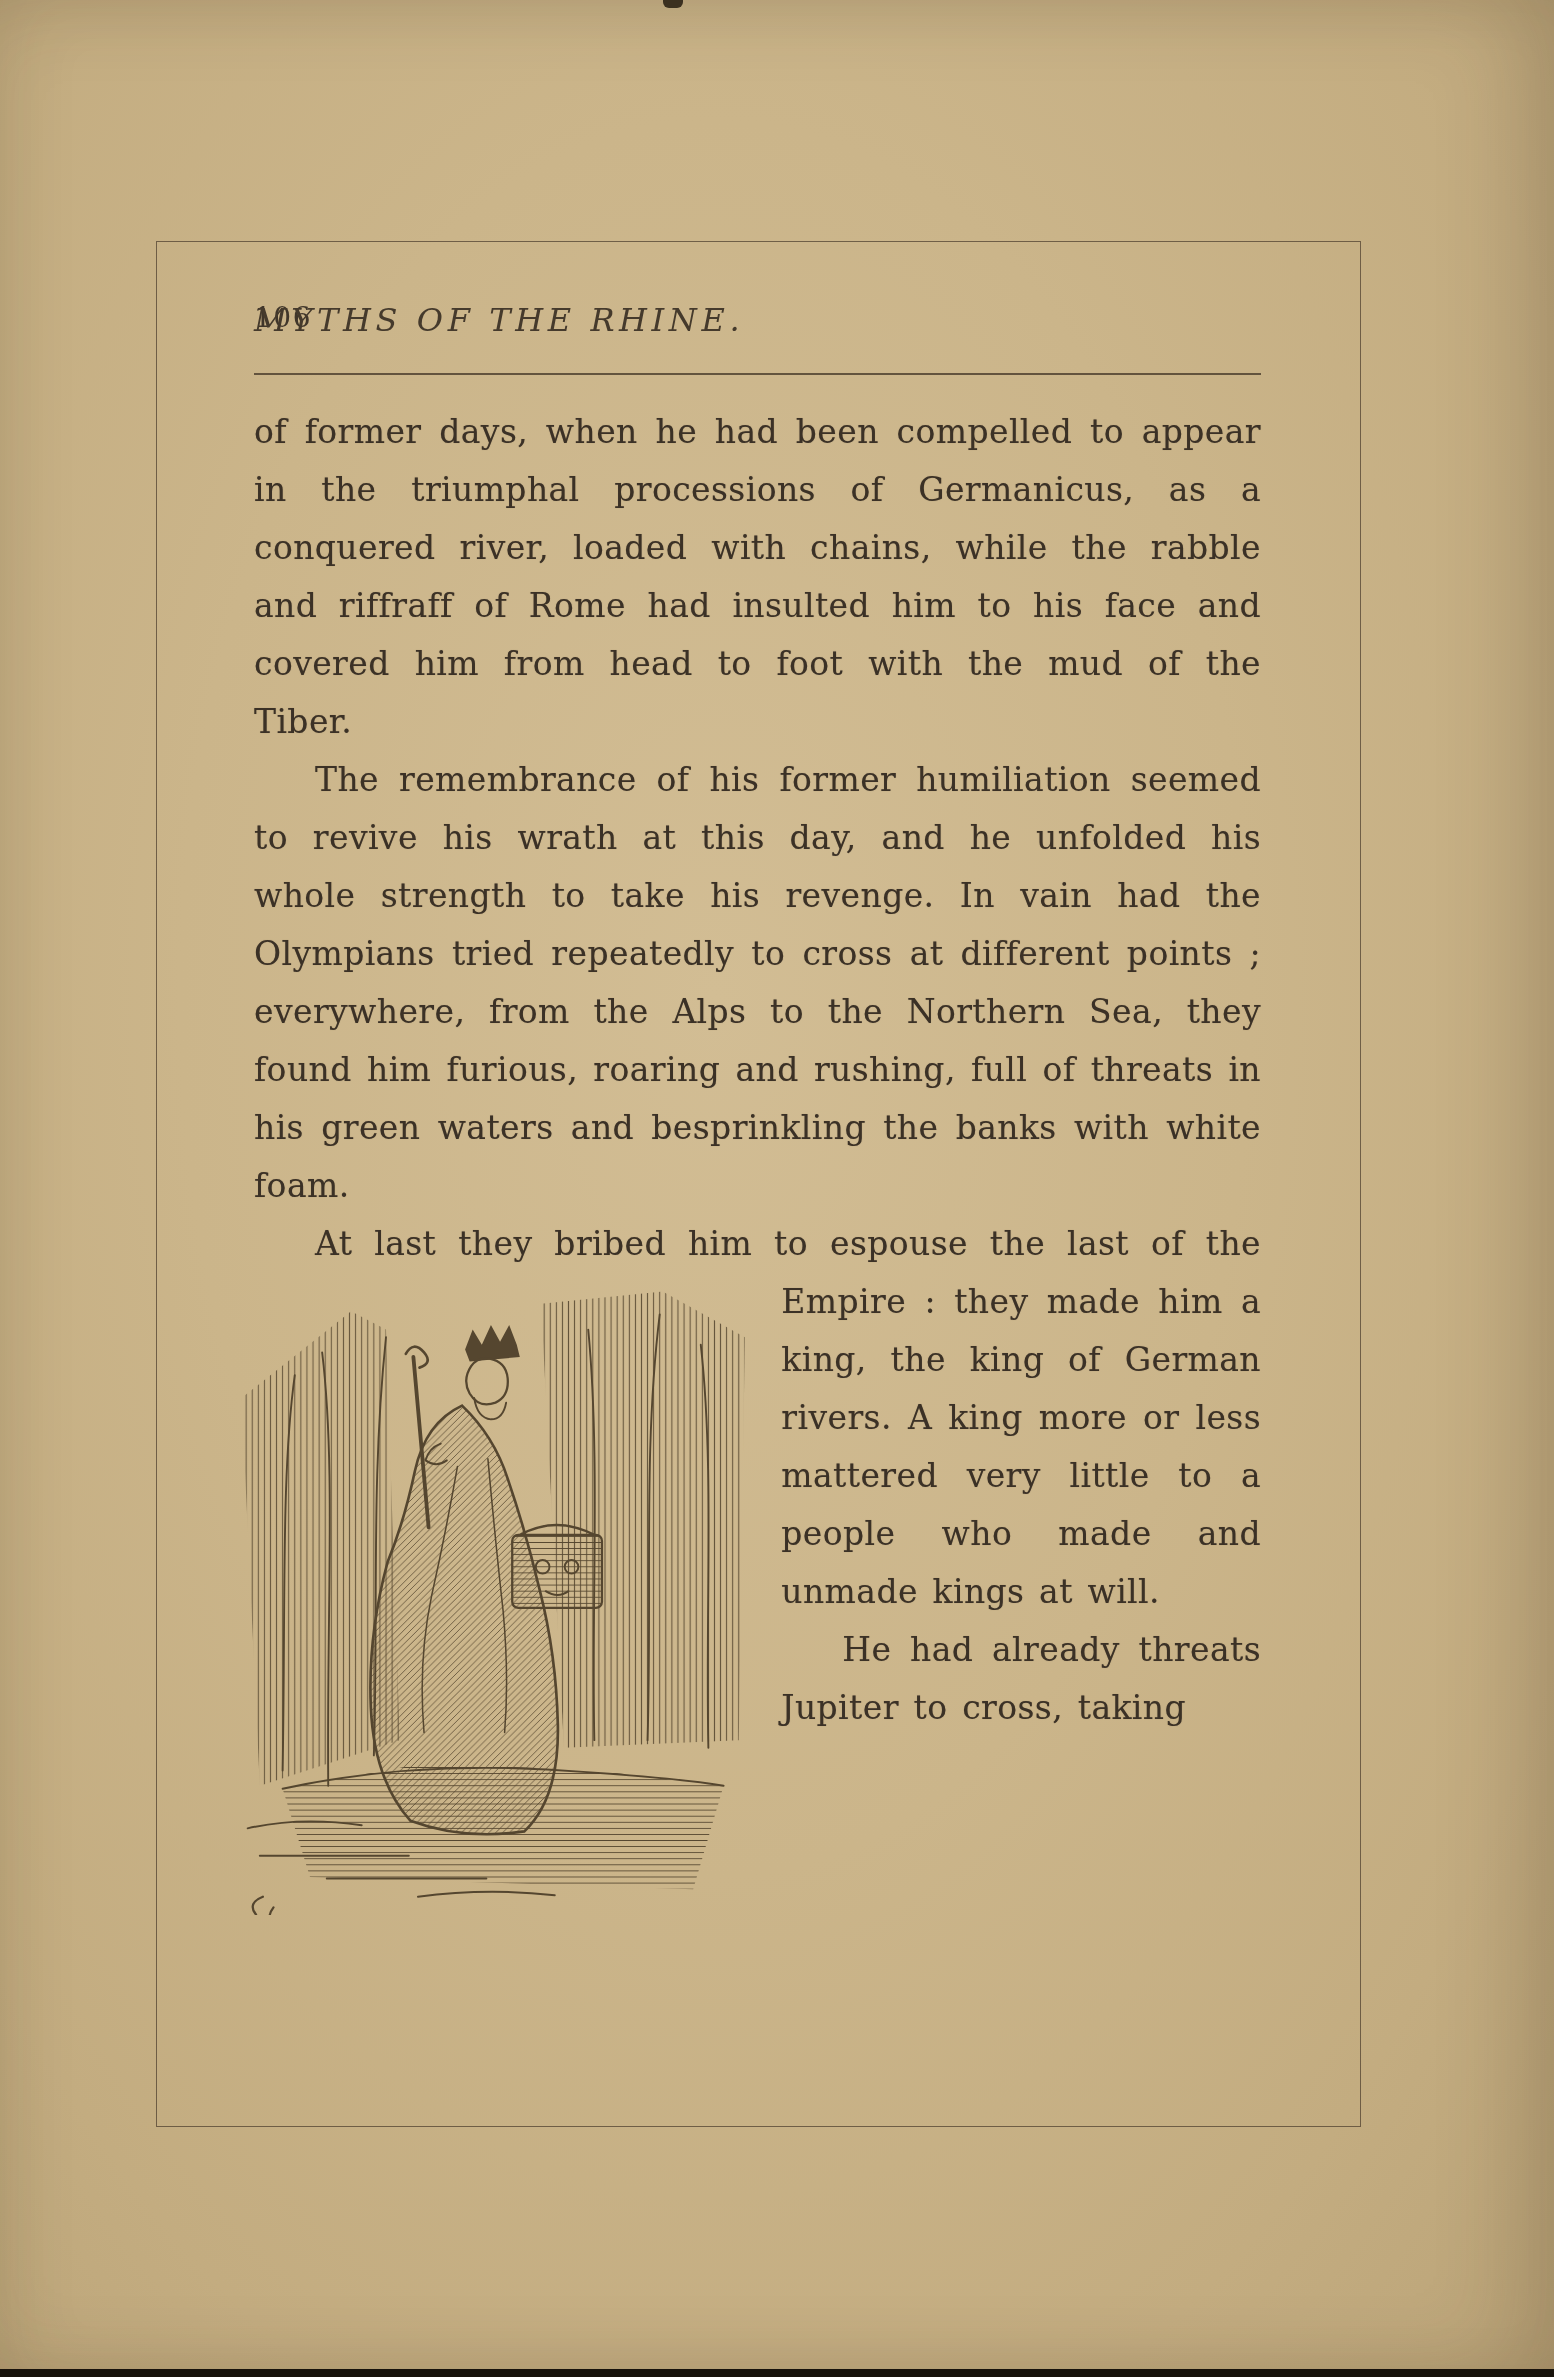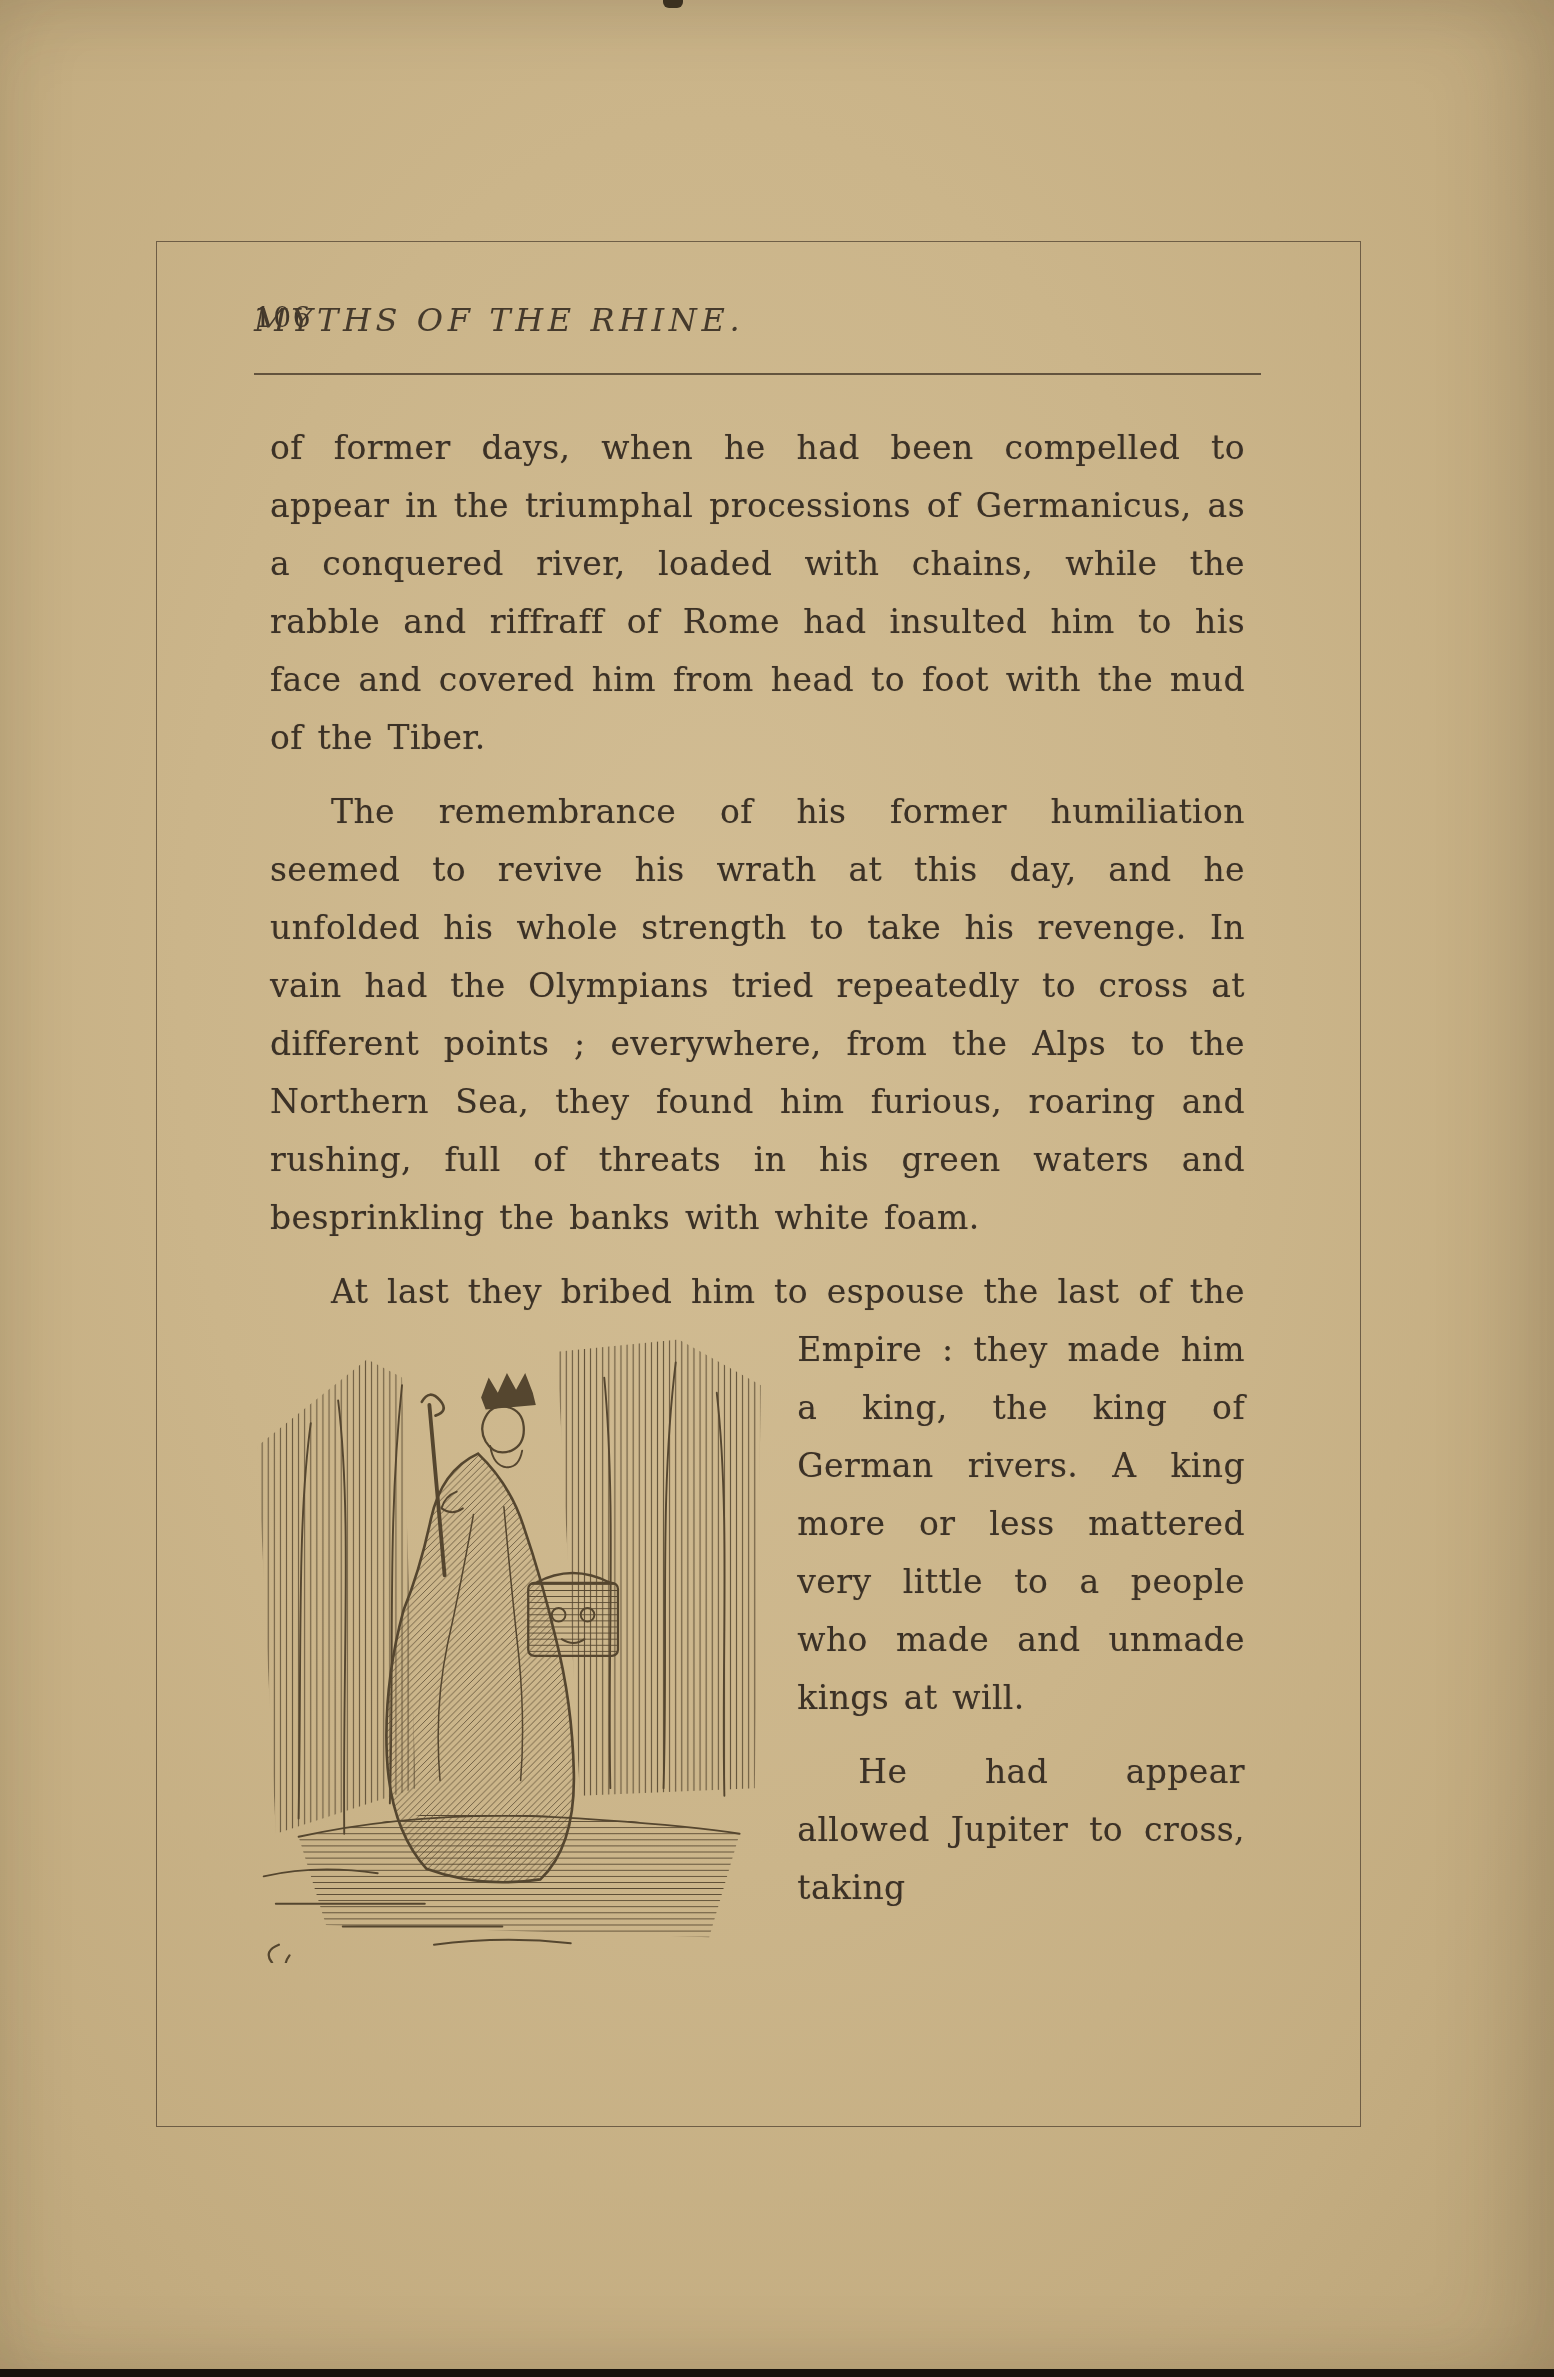--- a/index.html
+++ b/index.html
@@ -48,21 +48,21 @@
   }
 
   .page-body {
     position:absolute; left:97px; top:161px; width:1007px;
     font-size:33px; line-height:58px;
     color:#3b3126;
     text-align:justify;
     letter-spacing:0.4px; word-spacing:3.8px;
     text-shadow:0 0 0.8px rgba(59,49,38,.35);
   }
-  .para { margin:16px; text-indent:61px; }
+  .para { margin:0; text-indent:61px; }
   .para.no-indent { text-indent:0; }
 
   .illus {
     float:left;
     width:517px; height:631px;
     margin:10.6px 27px 0 -16.7px;
   }
   .illus svg { display:block; width:100%; height:100%; opacity:.92; }
 </style>
 </head>
@@ -126,20 +126,20 @@
           <path d="M14 716 q70 -16 150 -4" stroke-width="2.5"></path>
           <path d="M30 752 h196" stroke-width="2.5"></path>
           <path d="M118 782 h210" stroke-width="2.5"></path>
           <path d="M238 806 q90 -12 180 -2" stroke-width="2.5"></path>
           <path d="M34 806 q-20 8 -10 22 q8 12 -10 18 m34 -26 q-12 16 4 24" stroke-width="3"></path>
         </g>
       </svg>
           </span><span>the Empire : they made him a king, the king of German rivers.  A king more or less mattered very little to a people who made and unmade kings at will.</span></p>
 
 
-      <p class="para">He had appear allowed Jupiter to cross, taking</p>
+      <p class="para">He had already threats Jupiter to cross, taking</p>
 
     </div>
   </div>
 
   <div class="bottom-edge"></div>
 </div>
 
 
 </body></html>

